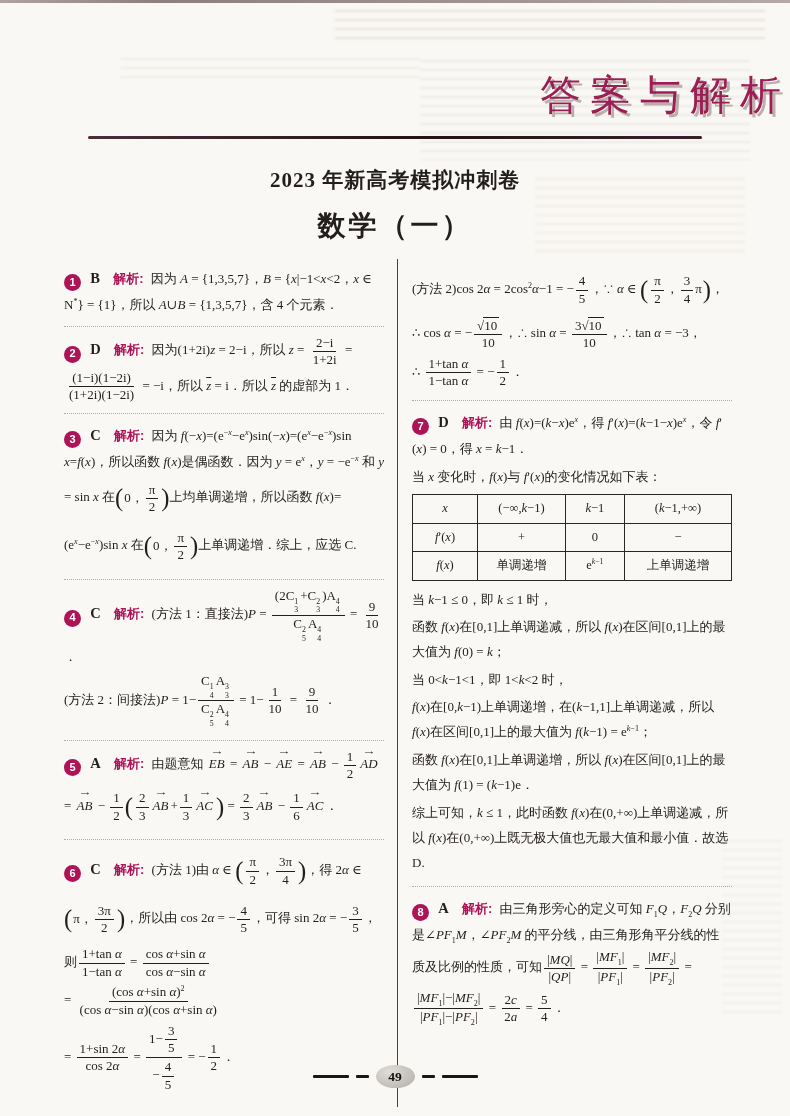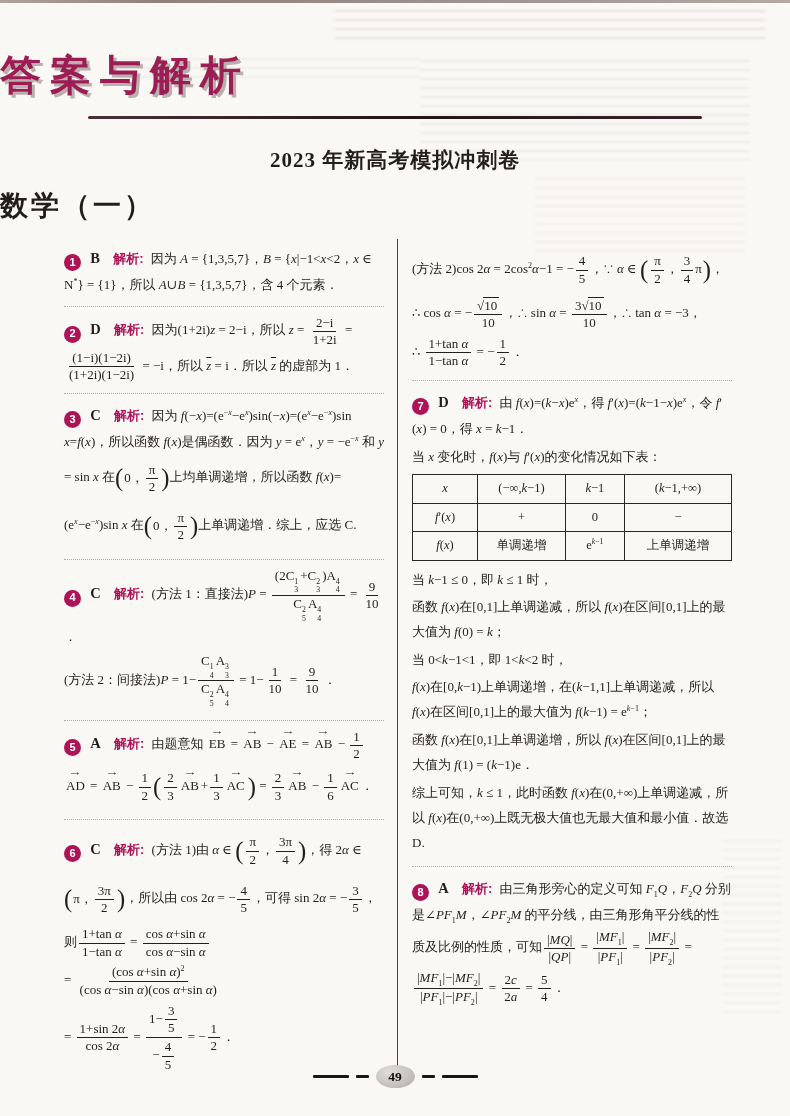--- a/index.html
+++ b/index.html
@@ -9,27 +9,27 @@
         background:linear-gradient(90deg,#9b8e89,#6f625e 20%,#8d807b 70%,#a39690);opacity:.8;}
   
   .bleed{position:absolute;filter:blur(1.2px);opacity:.45;pointer-events:none;
         background:repeating-linear-gradient(180deg,rgba(140,130,124,.38) 0 2px,transparent 2px 9px);}
   .b1{top:10px;right:25px;width:430px;height:34px;}
   .b2{top:58px;left:120px;width:300px;height:26px;opacity:.25;}
   .b3{top:60px;right:40px;width:330px;height:100px;opacity:.3;}
   .b4{top:178px;right:45px;width:210px;height:80px;opacity:.22;}
   .b5{top:840px;right:8px;width:60px;height:180px;opacity:.2;}
 
-  .main-title{margin:48px 0 0;text-align:left;font-size:41px;font-weight:bold;letter-spacing:9px;
+  .main-title{margin:68px 0 0;text-align:right;font-size:41px;font-weight:normal;letter-spacing:9px;
         color:#9c1c53;font-family:"Liberation Sans","DejaVu Sans",sans-serif;
         text-shadow:3px 3px 0 rgba(122,104,102,.5);}
   .title-rule{height:3px;margin:13px 88px 0;border-radius:2px;
         background:linear-gradient(90deg,#4a2f3a,#211318 55%,#38202a);}
   .exam-title{margin:27px 0 0;text-align:center;font-size:21px;font-weight:bold;letter-spacing:1px;}
-  .subject-title{margin:13px 0 0;font-size:28px;font-weight:bold;letter-spacing:3px;}
+  .subject-title{margin:13px 0 0;text-align:center;font-size:28px;font-weight:bold;letter-spacing:3px;}
 
   .columns{display:flex;align-items:stretch;padding:14px 58px 0 64px;box-sizing:border-box;}
   .col{width:50%;box-sizing:border-box;font-size:13px;line-height:1.95;}
   .col-left{padding-right:13px;border-right:1.5px solid #474340;}
   .col-right{padding-left:14px;}
 
   .problem{padding:5px 0 8px;border-bottom:1px dotted #b3aba3;margin-bottom:2px;}
   .col .problem:last-child{border-bottom:none;}
   .pfirst{}
   .pnum{display:inline-flex;width:17px;height:17px;border-radius:50%;background:#ae1257;color:#fff;
@@ -40,21 +40,21 @@
         font-family:"Liberation Sans","DejaVu Sans",sans-serif;margin-top:35px;}
   .mline{margin:2px 0;}
 
   
   i{font-style:italic;}
   sup,sub{font-size:.62em;}
   .frac{display:inline-flex;flex-direction:column;align-items:center;vertical-align:middle;
         margin:1px 2px;text-align:center;line-height:1.25;}
   .fn{display:block;padding:0 3px;border-bottom:1.2px solid #221f1c;}
   .fd{display:block;padding:0 3px;}
-  .vec{position:relative;display:inline-block;padding:0 2px;}
+  .vec{font-style:italic;position:relative;display:inline-block;padding:0 2px;}
   .vec::before{content:"→";position:absolute;top:-0.95em;left:50%;
         transform:translateX(-50%) scaleX(1.5);font-size:.7em;font-style:normal;}
   .sqrt{display:inline-flex;align-items:baseline;white-space:nowrap;}
   .sqrt::before{content:"√";margin-right:-1px;}
   .rad{border-top:1.3px solid currentColor;padding:0 2px 0 1px;}
   .barov{text-decoration:overline;font-style:italic;}
   .bigp{display:inline-flex;align-items:center;vertical-align:middle;}
   .bigp::before{content:"(";font-size:1.9em;font-weight:300;transform:scaleY(1.05);padding-right:1px;font-style:normal;}
   .bigp::after{content:")";font-size:1.9em;font-weight:300;transform:scaleY(1.05);padding-left:1px;font-style:normal;}
   .bigp-in{display:inline-block;}

